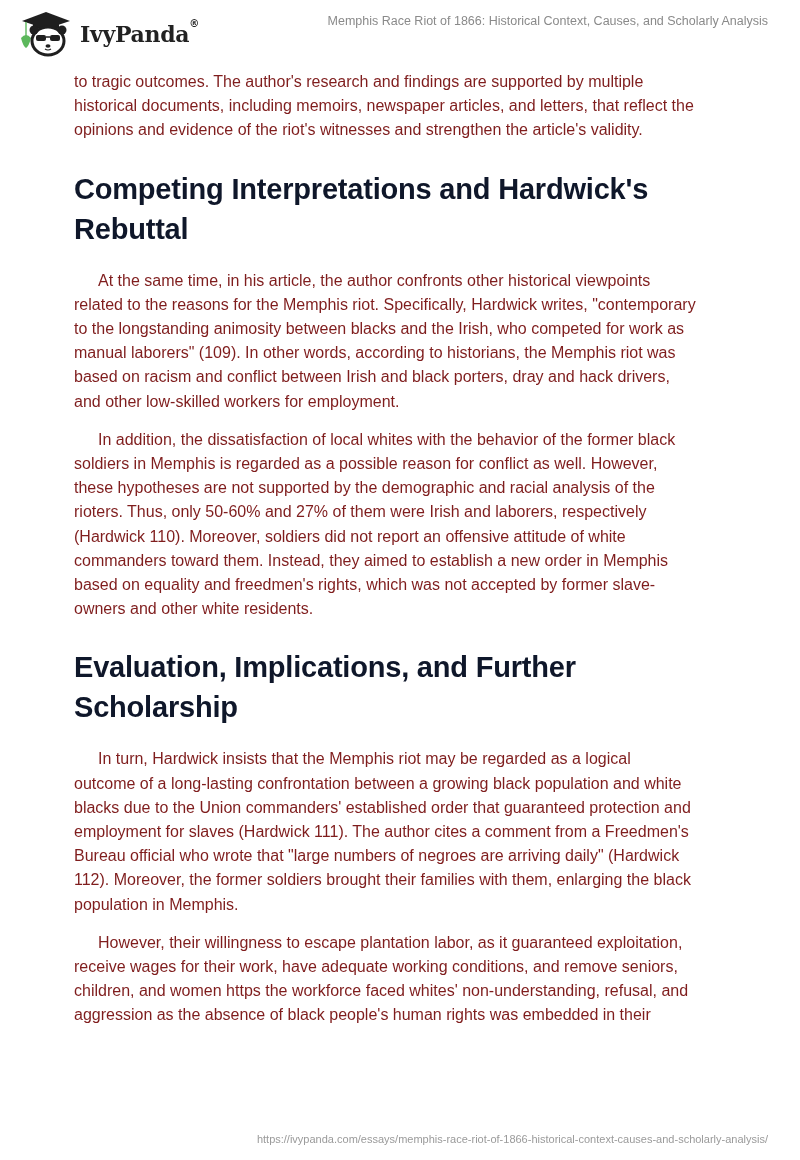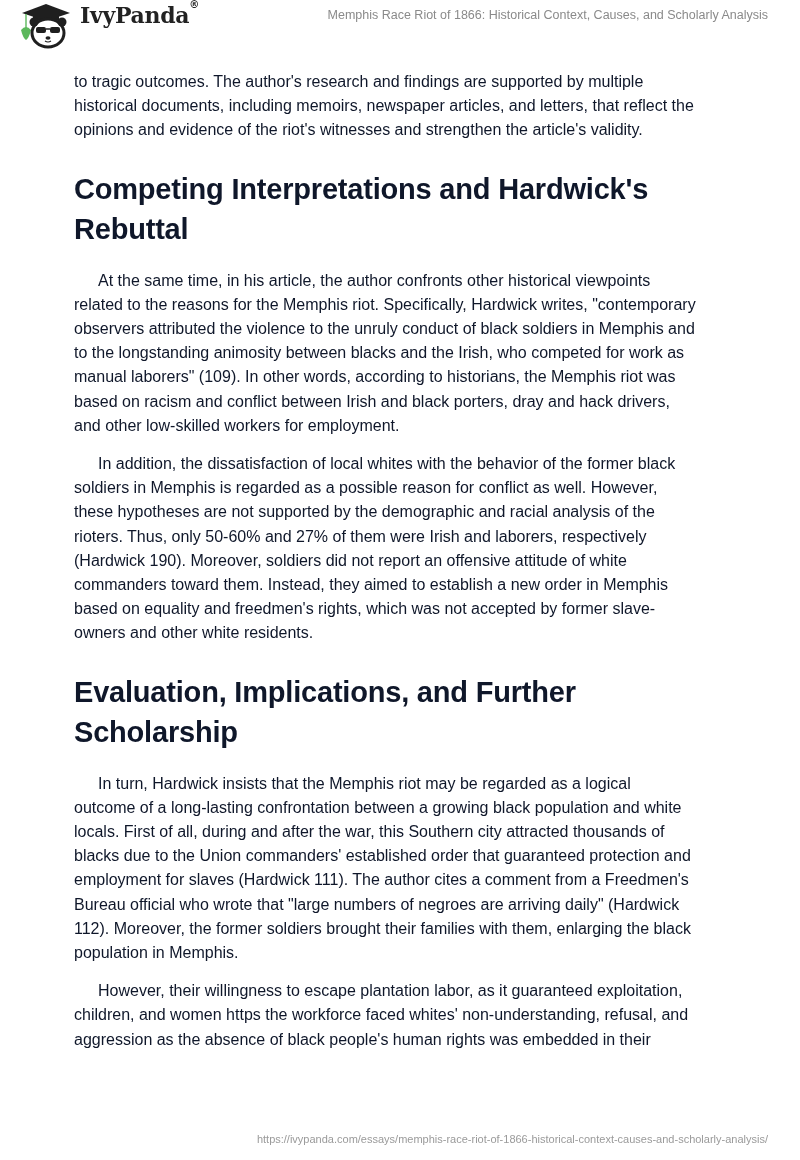--- a/index.html
+++ b/index.html
@@ -17,22 +17,23 @@
     }
     .header {
       position: absolute;
       left: 0; top: 0;
       width: 800px;
       height: 60px;
     }
     .logo {
       position: absolute;
       left: 16px;
-      top: 0;
+      top: 8px;
       display: flex;
+      align-items: center;
     }
     .logo-icon {
       width: 60px;
       height: 50px;
       display: block;
     }
     .logo-text {
       font-family: "DejaVu Serif", serif;
       font-weight: bold;
       font-size: 22px;
@@ -45,35 +46,35 @@
       font-family: "DejaVu Sans", sans-serif;
       font-size: 10px;
       vertical-align: top;
       position: relative;
       top: -3px;
       font-weight: bold;
     }
     .doc-title {
       position: absolute;
       right: 32px;
-      top: 8px;
+      top: 14px;
       font-size: 12.5px;
       color: #8a8a8a;
       white-space: nowrap;
     }
     .content {
       position: absolute;
       left: 74px;
       top: 70px;
       width: 680px;
     }
     .para {
       font-size: 16px;
       line-height: 24.2px;
-      color: #0f172a;
+      color: #7f1d1d;
       margin: 0 0 14px 0;
     }
     .line {
       display: block;
       white-space: nowrap;
     }
     .line.indent {
       text-indent: 24px;
     }
     h2.section-heading {
@@ -133,55 +134,54 @@
   </p>
 
   <h2 class="section-heading">
     <span class="line">Competing Interpretations and Hardwick's</span>
     <span class="line">Rebuttal</span>
   </h2>
 
   <p class="para">
     <span class="line indent">At the same time, in his article, the author confronts other historical viewpoints</span>
     <span class="line">related to the reasons for the Memphis riot. Specifically, Hardwick writes, "contemporary</span>
-    <span class="line">observers attributed the violence to the unruly conduct of black soldiers in Memphis and</span>
     <span class="line">to the longstanding animosity between blacks and the Irish, who competed for work as</span>
     <span class="line">manual laborers" (109). In other words, according to historians, the Memphis riot was</span>
     <span class="line">based on racism and conflict between Irish and black porters, dray and hack drivers,</span>
     <span class="line">and other low-skilled workers for employment.</span>
   </p>
 
   <p class="para">
     <span class="line indent">In addition, the dissatisfaction of local whites with the behavior of the former black</span>
     <span class="line">soldiers in Memphis is regarded as a possible reason for conflict as well. However,</span>
     <span class="line">these hypotheses are not supported by the demographic and racial analysis of the</span>
     <span class="line">rioters. Thus, only 50-60% and 27% of them were Irish and laborers, respectively</span>
-    <span class="line">(Hardwick 190). Moreover, soldiers did not report an offensive attitude of white</span>
+    <span class="line">(Hardwick 110). Moreover, soldiers did not report an offensive attitude of white</span>
     <span class="line">commanders toward them. Instead, they aimed to establish a new order in Memphis</span>
     <span class="line">based on equality and freedmen's rights, which was not accepted by former slave-</span>
     <span class="line">owners and other white residents.</span>
   </p>
 
   <h2 class="section-heading">
     <span class="line">Evaluation, Implications, and Further</span>
     <span class="line">Scholarship</span>
   </h2>
 
   <p class="para">
     <span class="line indent">In turn, Hardwick insists that the Memphis riot may be regarded as a logical</span>
     <span class="line">outcome of a long-lasting confrontation between a growing black population and white</span>
-    <span class="line">locals. First of all, during and after the war, this Southern city attracted thousands of</span>
     <span class="line">blacks due to the Union commanders' established order that guaranteed protection and</span>
     <span class="line">employment for slaves (Hardwick 111). The author cites a comment from a Freedmen's</span>
     <span class="line">Bureau official who wrote that "large numbers of negroes are arriving daily" (Hardwick</span>
     <span class="line">112). Moreover, the former soldiers brought their families with them, enlarging the black</span>
     <span class="line">population in Memphis.</span>
   </p>
 
   <p class="para">
     <span class="line indent">However, their willingness to escape plantation labor, as it guaranteed exploitation,</span>
+    <span class="line">receive wages for their work, have adequate working conditions, and remove seniors,</span>
     <span class="line">children, and women https the workforce faced whites' non-understanding, refusal, and</span>
     <span class="line">aggression as the absence of black people's human rights was embedded in their</span>
   </p>
 
 </div>
 
 <div class="footer-url">https://ivypanda.com/essays/memphis-race-riot-of-1866-historical-context-causes-and-scholarly-analysis/</div>
 
 </body></html>

